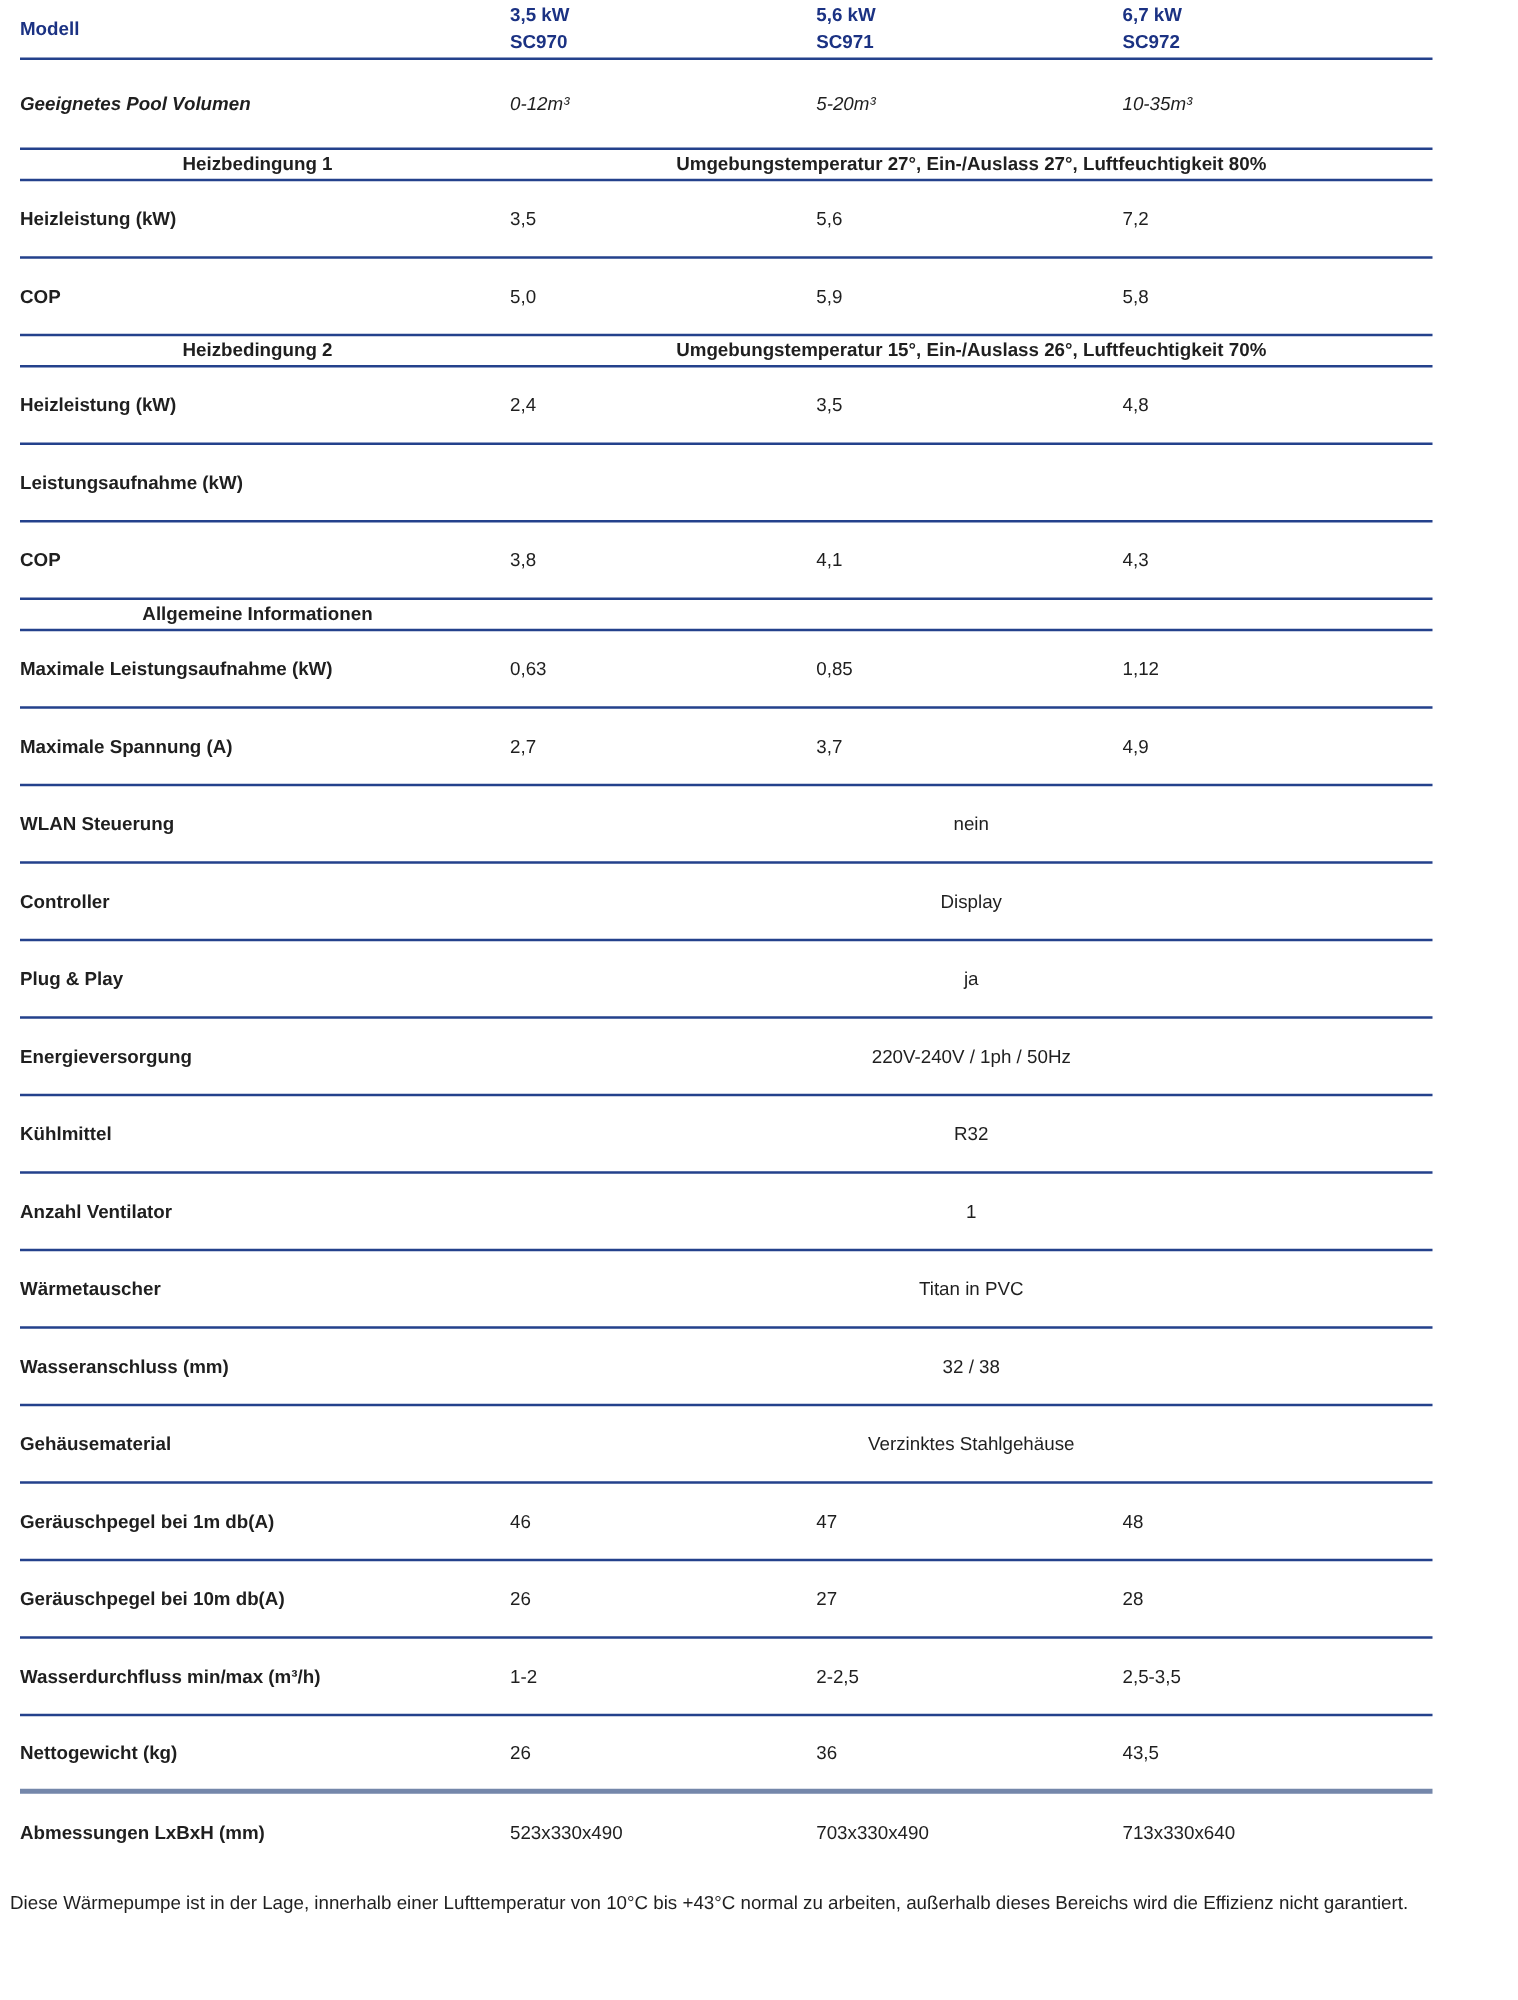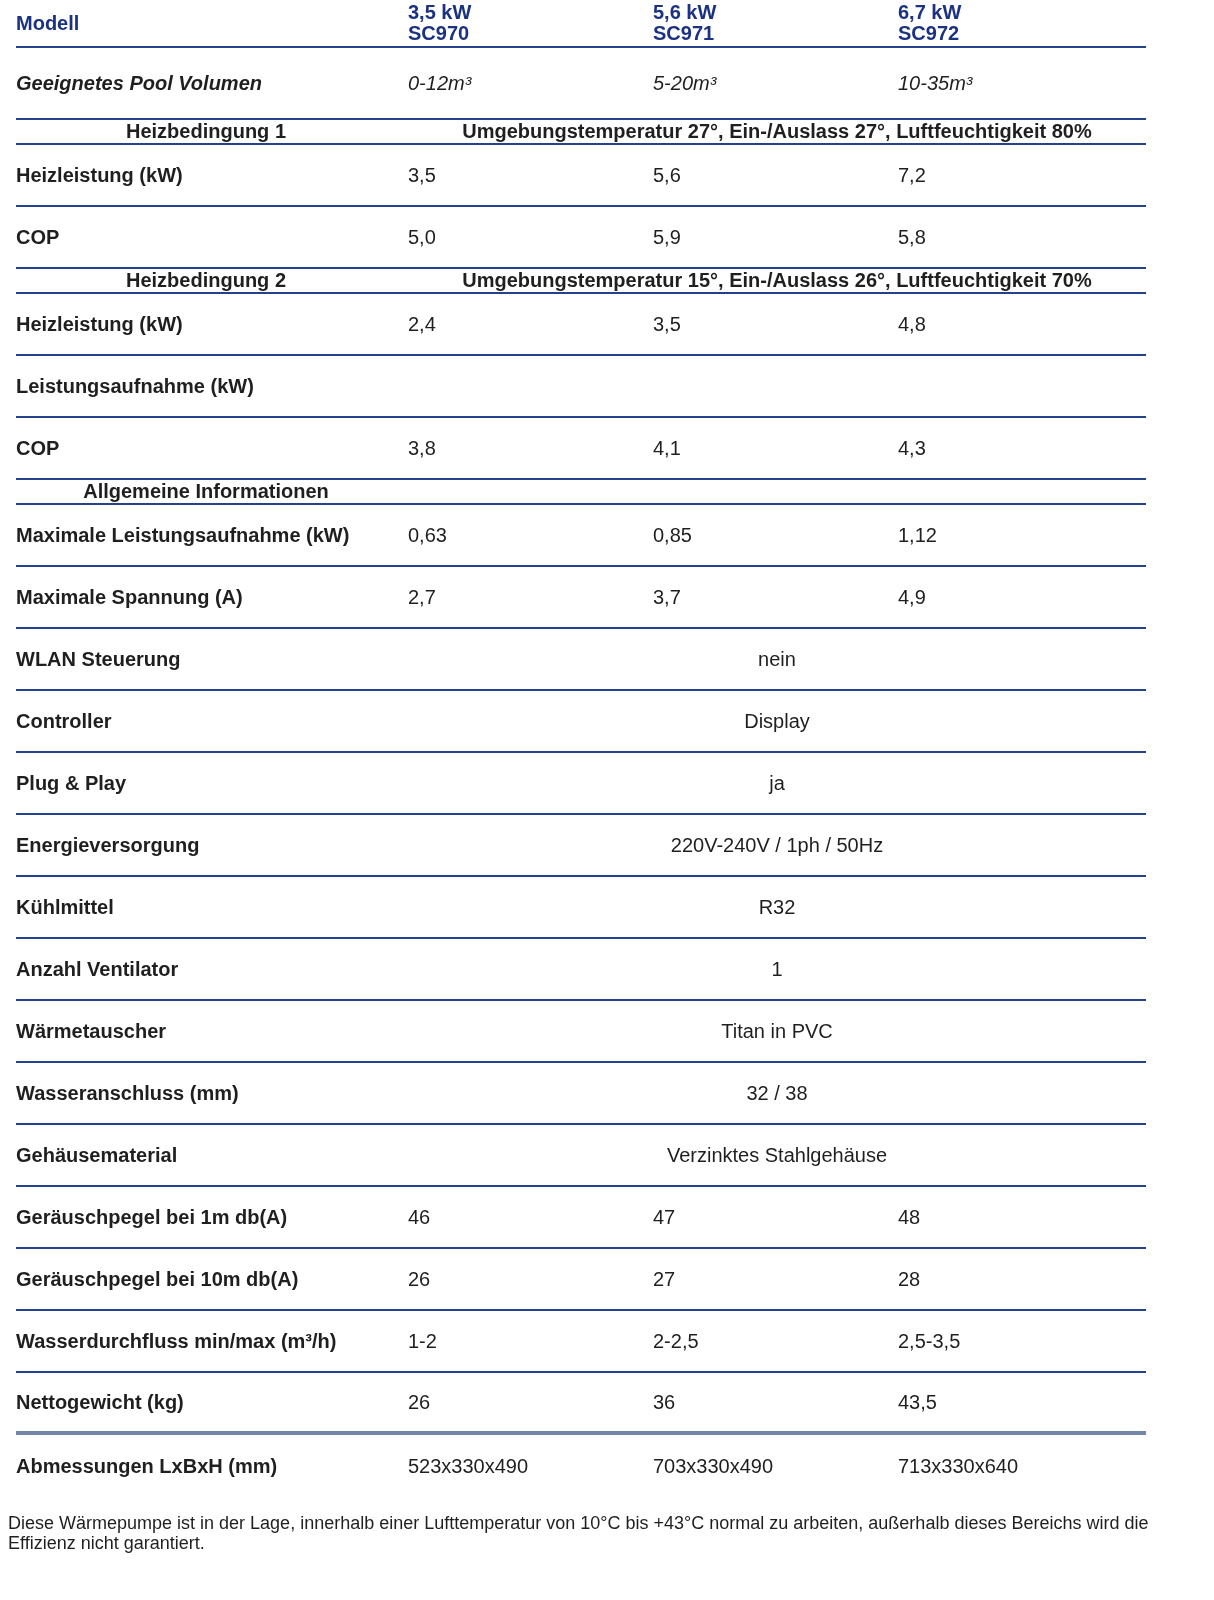--- a/index.html
+++ b/index.html
@@ -12,39 +12,39 @@
   }
   .table {
     margin-left: 16px;
     width: 1130px;
   }
   .row {
     display: grid;
     grid-template-columns: 392px 245px 245px 248px;
     align-items: center;
     border-bottom: 2px solid var(--line, #24418c);
-    font-size: 20px;
+    font-size: 15px;
   }
   .row.header { min-height: 46px; }
   .row.header .label { color: var(--navy, #1b3283); font-weight: 700; }
   .hcol { color: var(--navy, #1b3283); font-weight: 700; line-height: 21px; padding: 2px 0; }
   .row.data3, .row.center, .row.data3c { min-height: 62px; }
   #rows .row:first-child { min-height: 72px; font-style: italic; }
   .row.section { min-height: 25px; }
   .row.section .label, .row.section .cond { font-weight: 700; text-align: center; }
   .cond { grid-column: 2 / 5; }
   .label { font-weight: 700; padding-right: 12px; }
   .val { font-weight: 400; }
   .val.ctr { }
   .spanval { grid-column: 2 / 5; text-align: center; font-weight: 400; }
   .row.b-thick { border-bottom: 4px solid var(--thick_line, #7487aa); }
   .row.b-none { border-bottom: none; }
   .footer {
     margin: 16px 20px 0 8px;
-    font-size: 18px;
+    font-size: 15px;
     line-height: 20px;
   }
 </style>
 </head>
 <body>
 
 <div class="page">
   <div class="table">
 
     <div class="row header">

